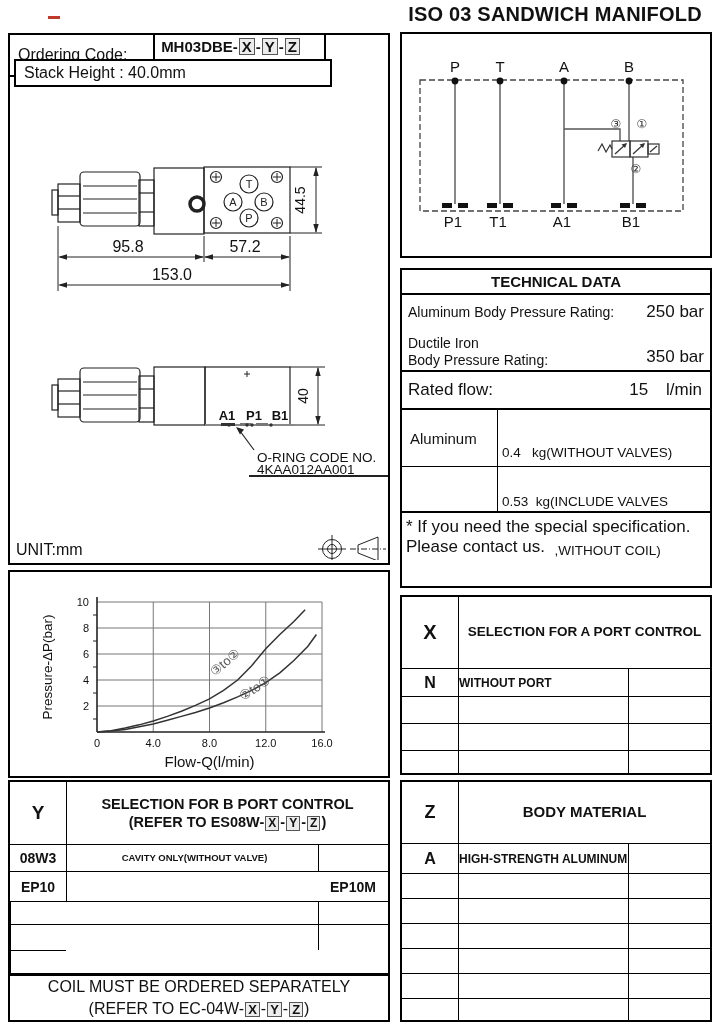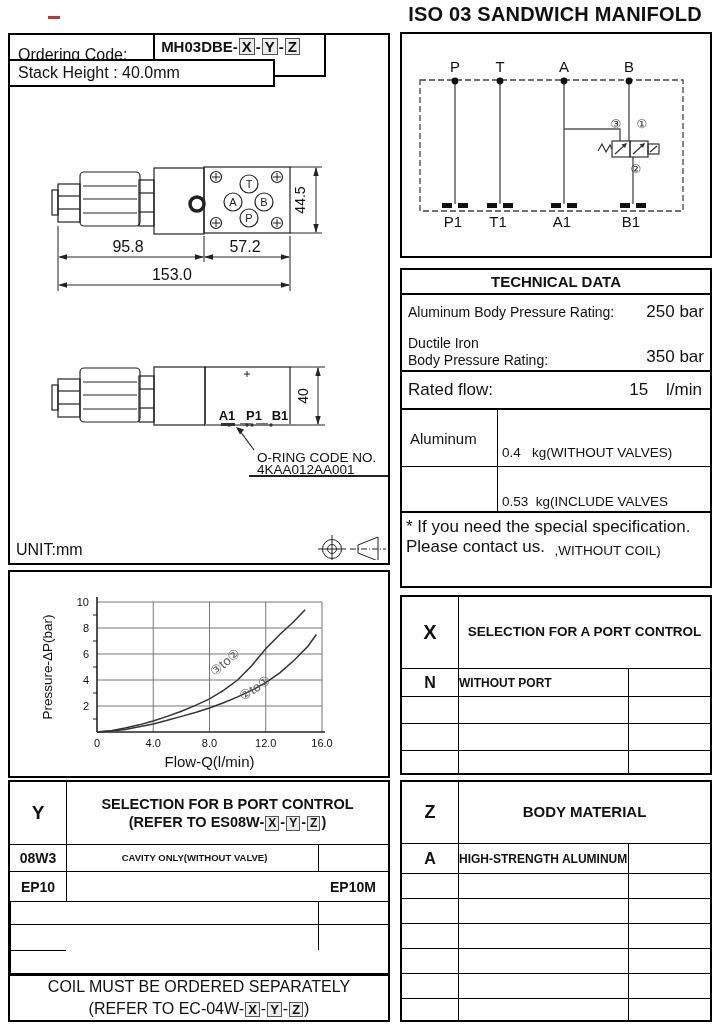--- a/index.html
+++ b/index.html
@@ -54,21 +54,21 @@
 
   <div class="abs b2" style="left:8px;top:33px;width:382px;height:532px"></div>
 
   <div class="abs b2 orow" style="left:8px;top:33px;width:318px;height:44px">
     <div class="olabel">Ordering Code:</div>
     <div class="ocode">
       <span>MH03DBE-</span><span class="boxl">X</span><span>-</span><span class="boxl">Y</span><span>-</span><span class="boxl">Z</span>
       <span style="margin-left:8px">02</span>
     </div>
   </div>
-  <div class="abs b2 orow stack" style="left:8px;top:59px;width:267px;height:28px">Stack Height : 40.0mm</div>
+  <div class="abs b2 orow stack" style="left:14px;top:59px;width:318px;height:28px">Stack Height : 40.0mm</div>
 
   <svg class="abs" style="left:10px;top:90px" width="378" height="470" viewBox="10 90 378 470">
     <g stroke="#222" stroke-width="1.2" fill="none">
 
       <rect x="52" y="190" width="6" height="25"></rect>
       <rect x="58" y="184" width="22" height="38"></rect>
       <line x1="58" y1="196" x2="80" y2="196"></line>
         <line x1="58" y1="209" x2="80" y2="209"></line>
       <rect x="80" y="172" width="60" height="54" rx="4"></rect>
       <line x1="83" y1="186" x2="137" y2="186"></line>

